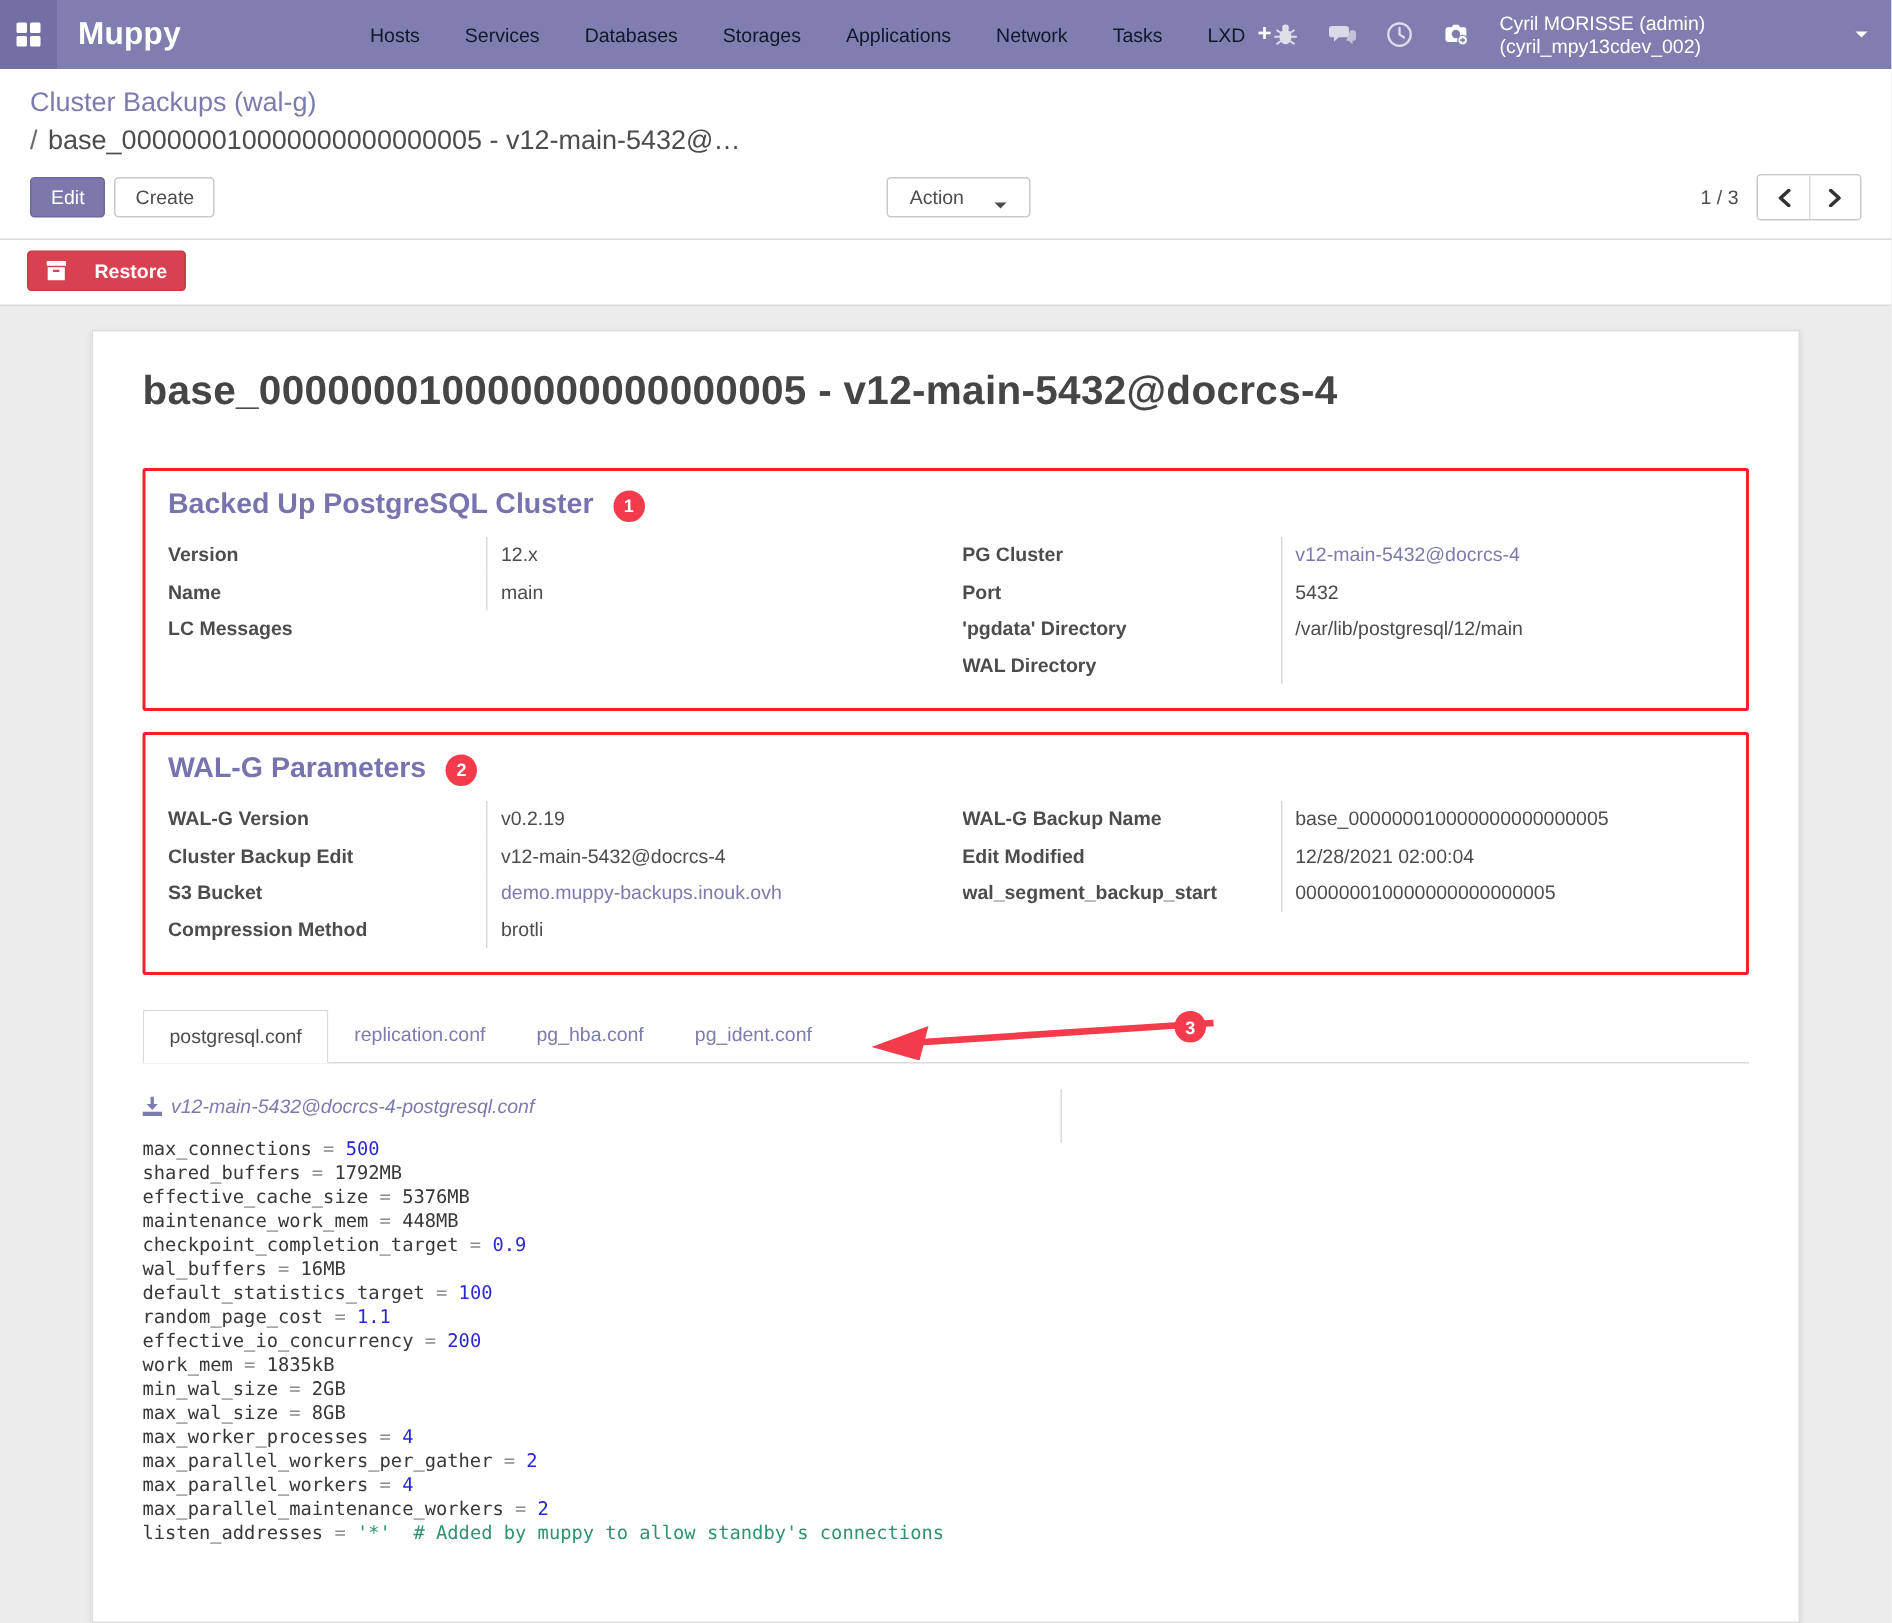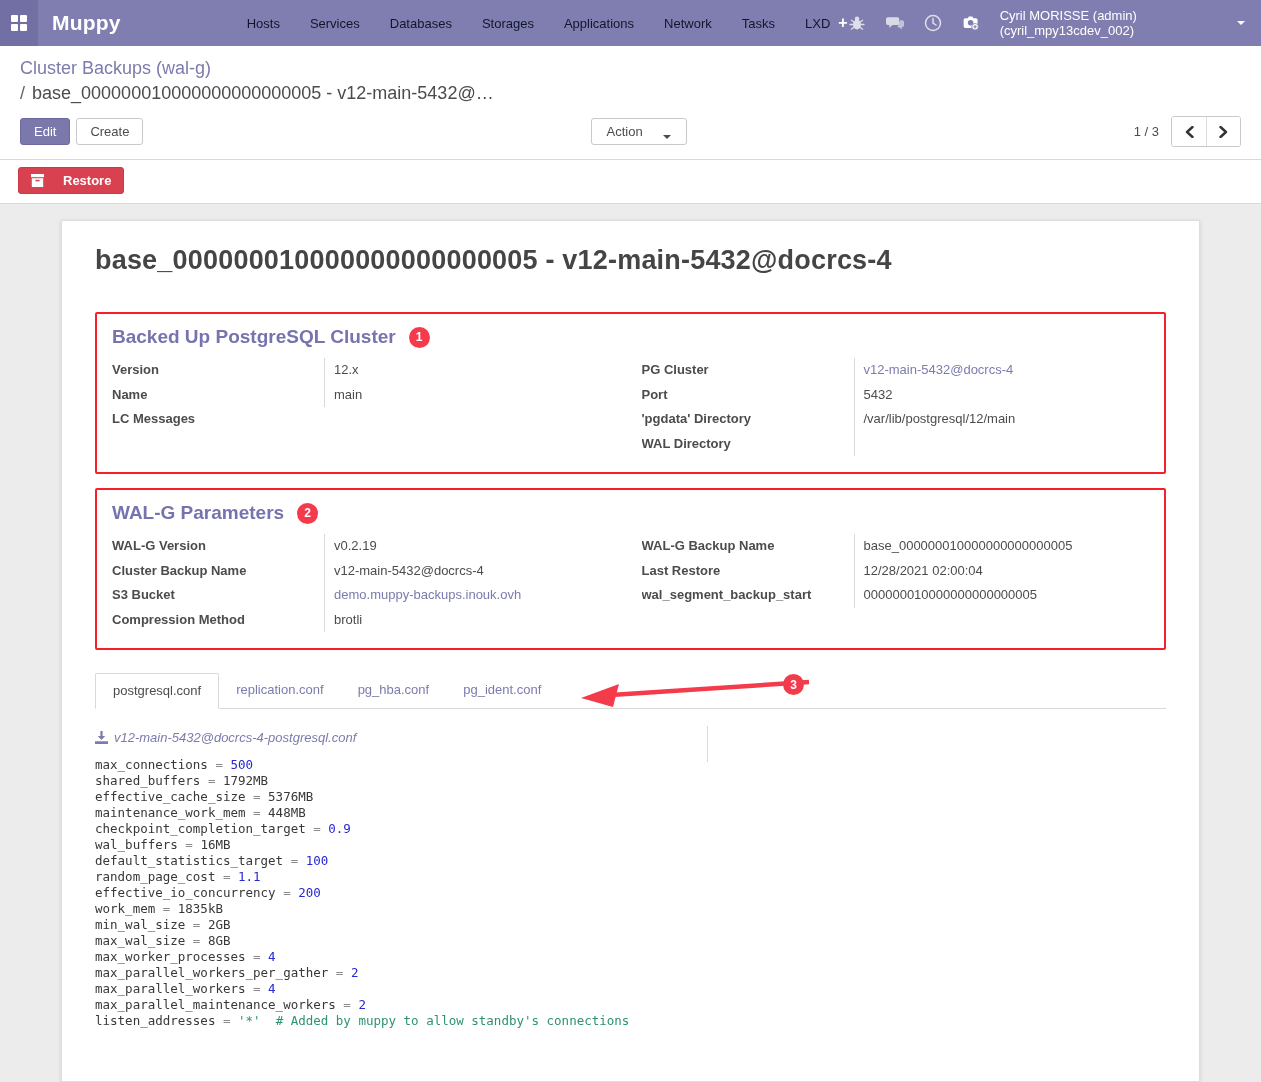--- a/index.html
+++ b/index.html
@@ -232,31 +232,31 @@
         </div>
         <div class="anno-box">
           <div class="section-heading">
             <span class="section-title">WAL-G Parameters</span>
             <span class="anno-badge">2</span>
           </div>
           <div class="groups">
             <div class="group">
               <div class="f-label">WAL-G Version</div>
               <div class="f-value">v0.2.19</div>
-              <div class="f-label">Cluster Backup Name</div>
+              <div class="f-label">Cluster Backup Edit</div>
               <div class="f-value">v12-main-5432@docrcs-4</div>
               <div class="f-label">S3 Bucket</div>
               <div class="f-value link">demo.muppy-backups.inouk.ovh</div>
               <div class="f-label">Compression Method</div>
               <div class="f-value">brotli</div>
             </div>
             <div class="group">
               <div class="f-label">WAL-G Backup Name</div>
               <div class="f-value">base_000000010000000000000005</div>
-              <div class="f-label">Last Restore</div>
+              <div class="f-label">Edit Modified</div>
               <div class="f-value">12/28/2021 02:00:04</div>
               <div class="f-label">wal_segment_backup_start</div>
               <div class="f-value">000000010000000000000005</div>
             </div>
           </div>
         </div>
       </div>
 
     <div class="notebook">
       <div class="tabs-row" id="tabs-row">

